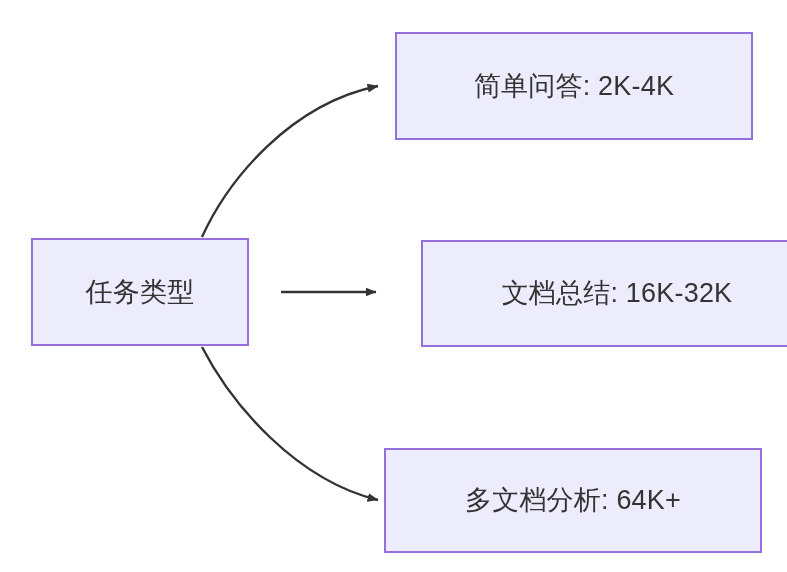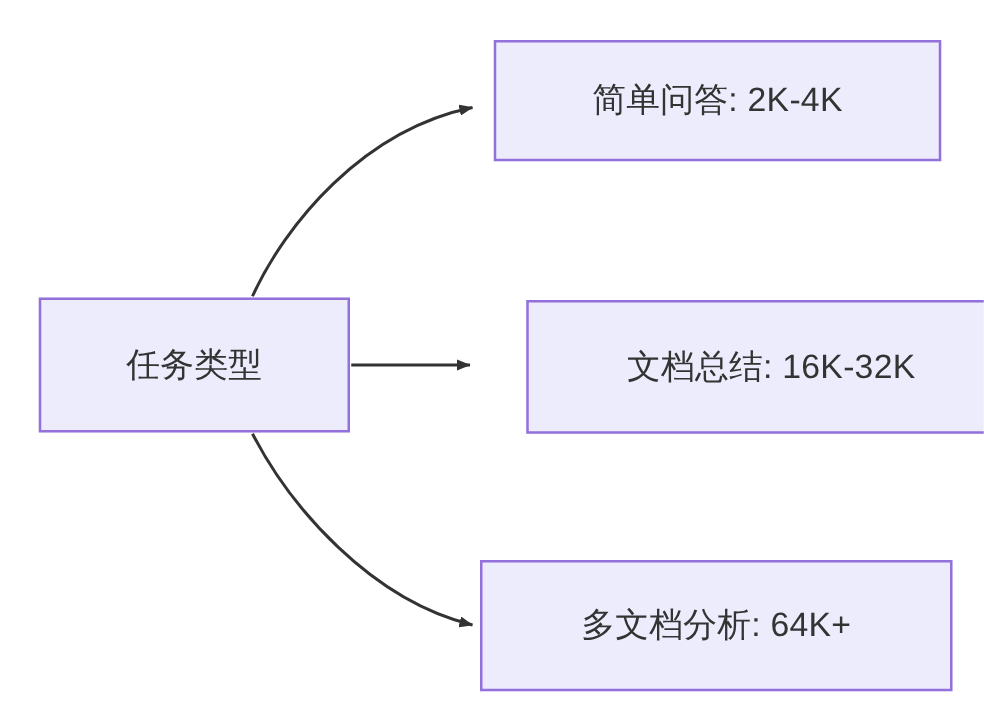--- a/index.html
+++ b/index.html
@@ -40,22 +40,22 @@
   }
   .node-label {
     color: #333333;
     font-size: 27px;
     line-height: 1.2;
     letter-spacing: 0.2px;
     white-space: nowrap;
     text-align: center;
   }
   
-  #node-source   { left: 31px;  top: 238px; width: 249px; height: 108px; }
-  #node-simple   { left: 395px; top: 32px;  width: 358px; height: 97px; }
+  #node-source   { left: 31px;  top: 238px; width: 218px; height: 108px; }
+  #node-simple   { left: 395px; top: 32px;  width: 358px; height: 108px; }
   #node-summary  { left: 379px; top: 240px; width: 392px; height: 107px; margin-left: 42px; }
   #node-multidoc { left: 384px; top: 448px; width: 378px; height: 105px; }
 </style>
 </head>
 <body>
 
 <div id="canvas">
 
   <svg id="edge-layer" viewBox="0 0 787 572">
     <defs>

